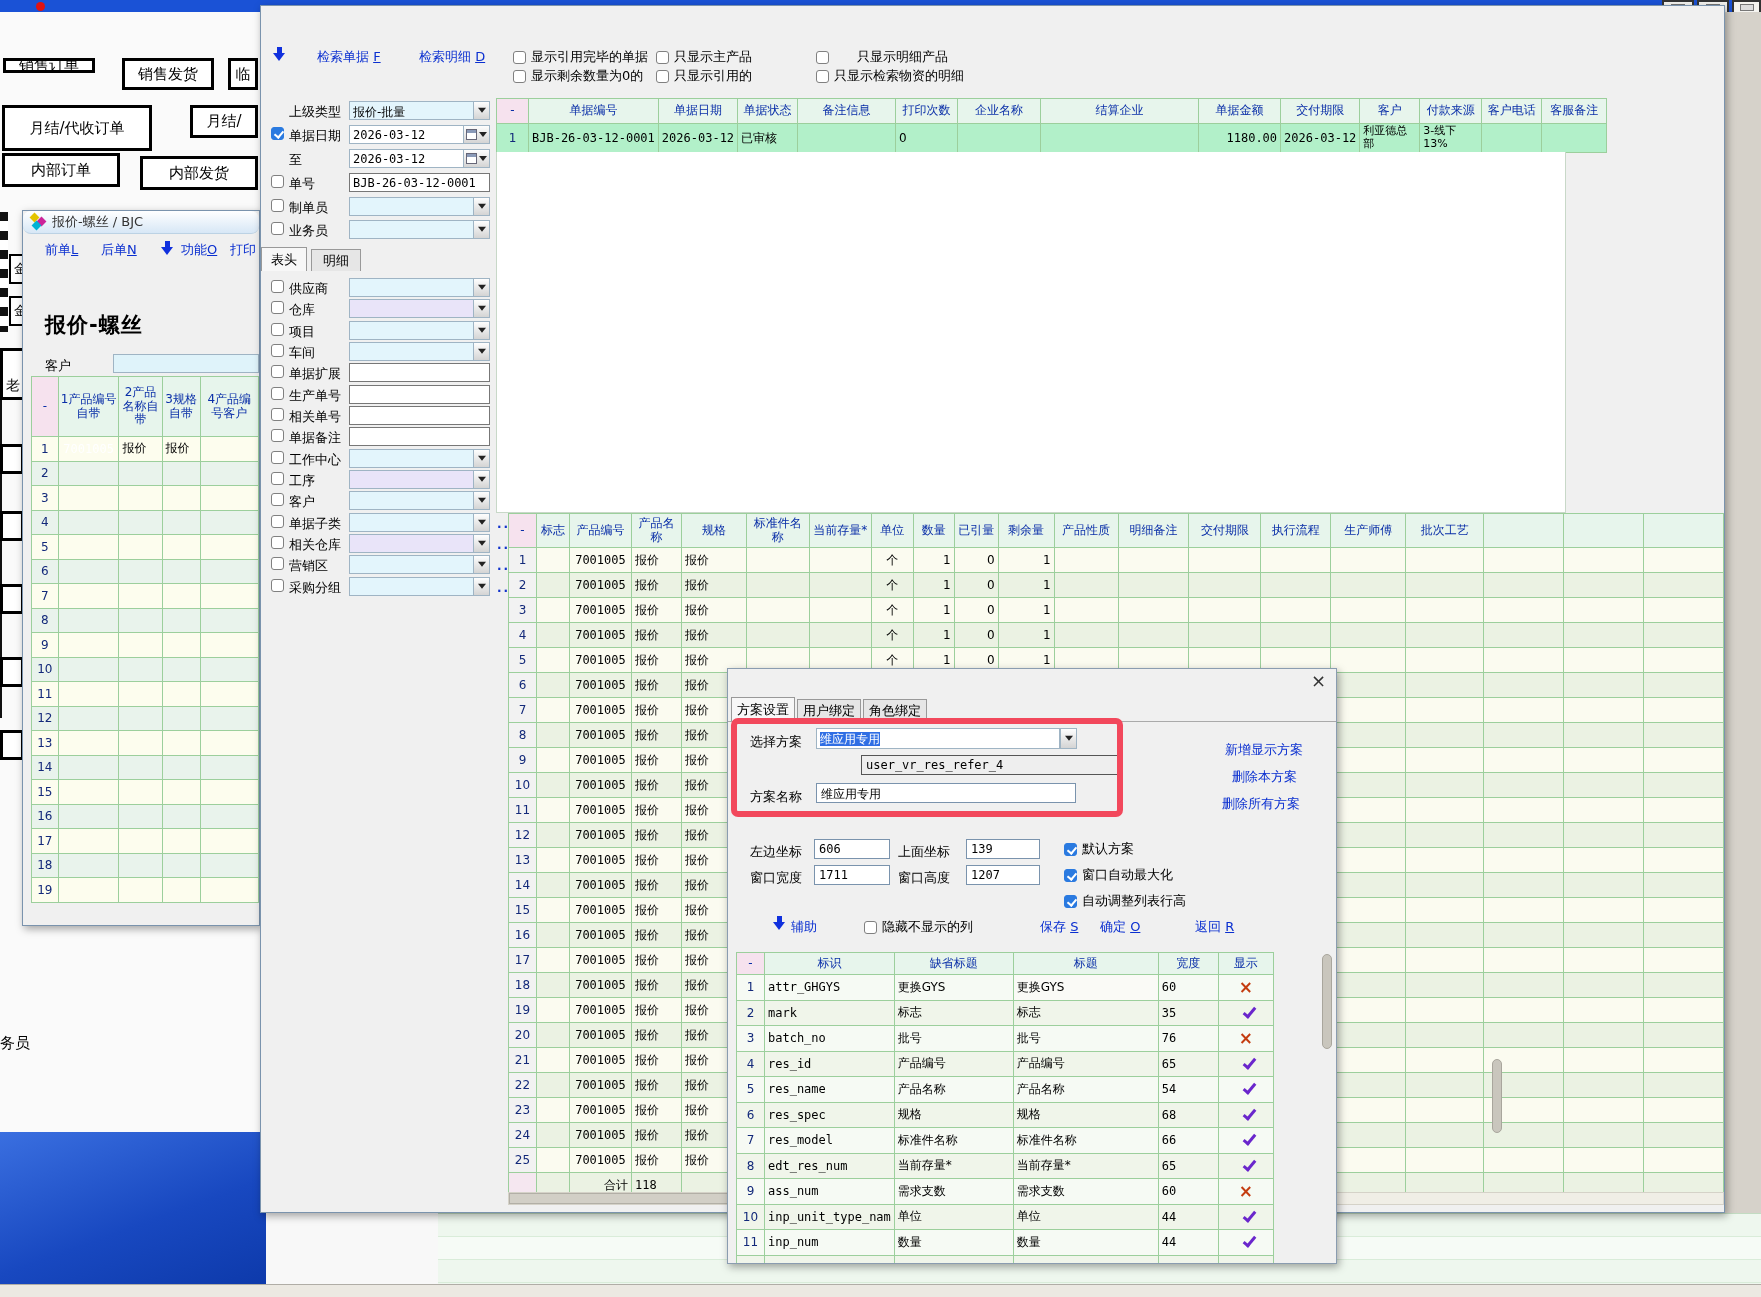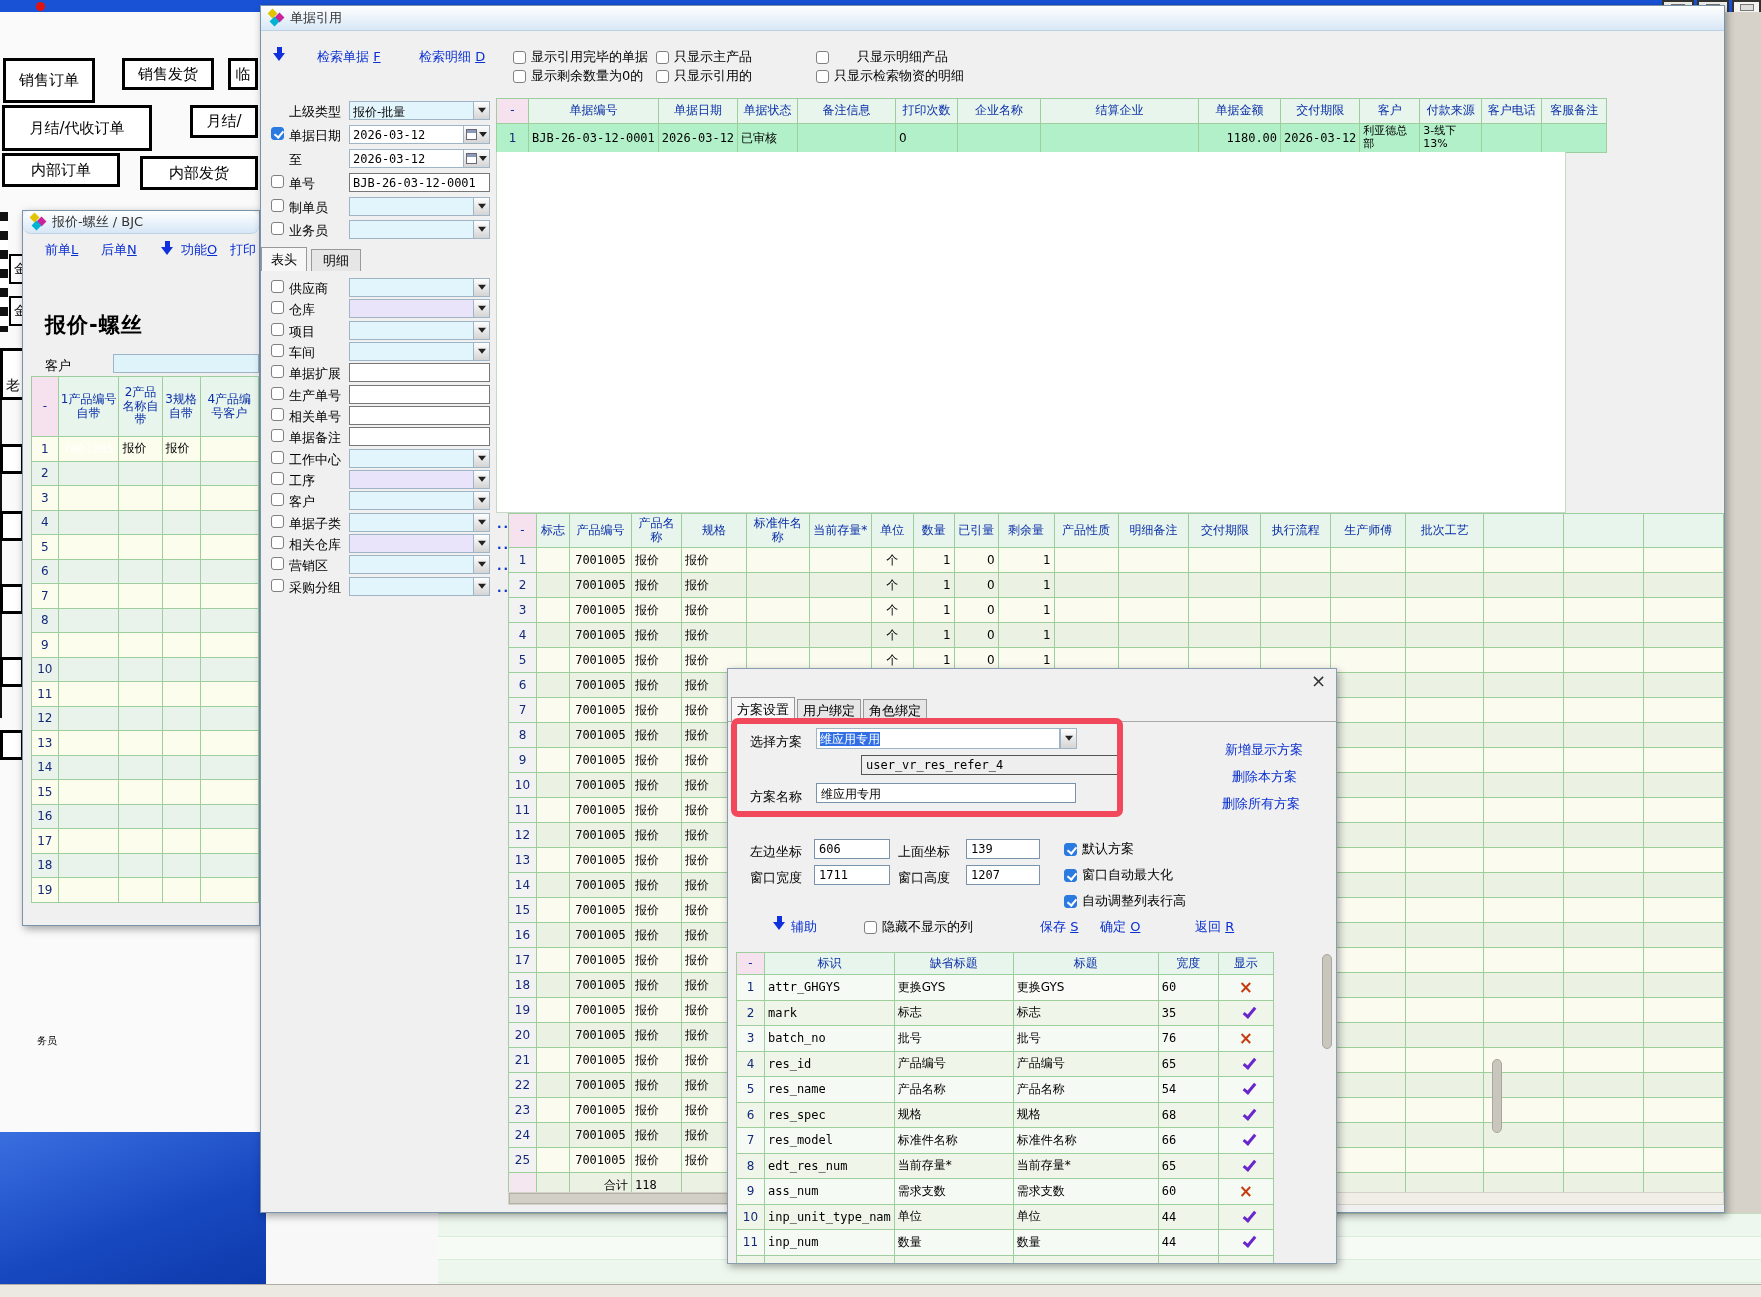--- a/index.html
+++ b/index.html
@@ -14,21 +14,21 @@
 .winbtn i { display:block; margin:2px auto 0; width:14px; height:7px; border:1px solid #777; background:#ddd; }
 
 
 #bg-left { left:0; top:12px; width:260px; height:1201px; background:#fafafa; }
 .bgbtn { position:absolute; background:#fff; border:3px solid #000; color:#000; font-size:15px; display:flex; align-items:center; justify-content:center; white-space:nowrap; overflow:hidden; }
 #leftstrip { left:0; top:212px; width:8px; height:120px; background:repeating-linear-gradient(180deg,#111 0 9px,#fff 9px 19px); }
 #leftline { left:0; top:388px; width:2px; height:330px; background:#111; }
 .goldbtn { width:23px; height:30px; background:#fff; border:2px solid #000; font-size:13px; display:flex; align-items:center; justify-content:center; }
 #laobox { left:0; top:348px; width:26px; height:52px; background:#fff; border:3px solid #000; display:flex; align-items:flex-end; justify-content:center; font-size:14px; padding-bottom:2px; }
 .cellfrag { left:0; width:24px; height:30px; background:#fff; border:3px solid #000; }
-#wuyuan { left:0; top:1034px; font-size:10px;padding-left:37px; }
+#wuyuan { left:0; top:1034px; font-size:15px; }
 #bluepanel { left:0; top:1132px; width:266px; height:165px; background:linear-gradient(160deg,#3a6fe0 0%,#1848c0 55%,#0c38a8 100%); }
 #midwhite { left:266px; top:1213px; width:172px; height:71px; background:#f8f8f8; }
 #greenband { left:438px; top:1213px; width:1323px; height:71px; background:#eef7ee; border-top:1px solid #c2dcc2; }
 #greenband .bandrow { height:23px; border-bottom:1px solid #d9ecd9; }
 #greenband .bandrow:nth-child(2) { background:#f6fbf6; }
 #bottomstrip { left:0; top:1284px; width:1761px; height:13px; background:#ece9e2; border-top:1px solid #b0ada6; }
 #rightmargin { left:1725px; top:12px; width:36px; height:1201px; background:#d6d2ca; }
 
 
 .win { position:absolute; background:#f0f0f0; border:1px solid #7a93ad; box-shadow:2px 3px 8px rgba(0,0,0,.35); }
@@ -110,21 +110,21 @@
   </div>
 <div class="abs winbtn" style="left:1697px;width:32px;">
     <i></i>
   </div>
 <div class="abs winbtn" style="left:1732px;width:29px;">
     <i></i>
   </div>
 
 <div class="abs" id="bg-left"></div>
 <div id="bg-buttons">
-    <div class="bgbtn" style="left: 3px; top: 58px; width: 92px; height: 45px;">销售订单</div>
+    <div class="bgbtn" style="left: 3px; top: 58px; width: 92px; height: 15px;">销售订单</div>
     <div class="bgbtn" style="left: 122px; top: 58px; width: 92px; height: 32px;">销售发货</div>
     <div class="bgbtn" style="left: 228px; top: 58px; width: 30px; height: 32px;">临</div>
     <div class="bgbtn" style="left: 2px; top: 105px; width: 150px; height: 46px;">月结/代收订单</div>
     <div class="bgbtn" style="left: 190px; top: 105px; width: 68px; height: 33px;">月结/</div>
     <div class="bgbtn" style="left: 2px; top: 153px; width: 118px; height: 34px;">内部订单</div>
     <div class="bgbtn" style="left: 140px; top: 156px; width: 118px; height: 34px;">内部发货</div>
   </div>
 <div class="abs" id="leftstrip"></div>
 <div class="abs" id="leftline"></div>
 <div class="abs goldbtn" style="left:9px;top:254px;">金</div>
@@ -314,28 +314,20 @@
             <td class=""></td>
             <td class=""></td>
             <td class=""></td>
           </tr>
         </tbody>
       </table>
     </div>
 </div>
 
 <div class="win" id="ref-win" style="left:260px;top:5px;width:1465px;height:1208px;overflow:hidden;">
-  <div class="titlebar">
-    <span class="diamond">
-        <i class="d1"></i>
-        <i class="d2"></i>
-        <i class="d3"></i>
-      </span>
-    <span>单据引用</span>
-  </div>
   <span class="abs dnarrow" style="left:12px;top:40px;"></span>
   <div class="abs link" style="left:56px;top:42px;"><span>检索单据</span> <span class="key">F</span></div>
   <div class="abs link" style="left:158px;top:42px;"><span>检索明细</span> <span class="key">D</span></div>
   <div id="ref-options"></div>
   <div id="ref-filters-top">
       <span class="lbl" style="left:28px;top:97px">上级类型</span>
       <span class="combo " style="left:88px;top:95px;width:141px;">
         <span class="val ">报价-批量</span>
         <span class="btn">
           <span class="tri"></span>

